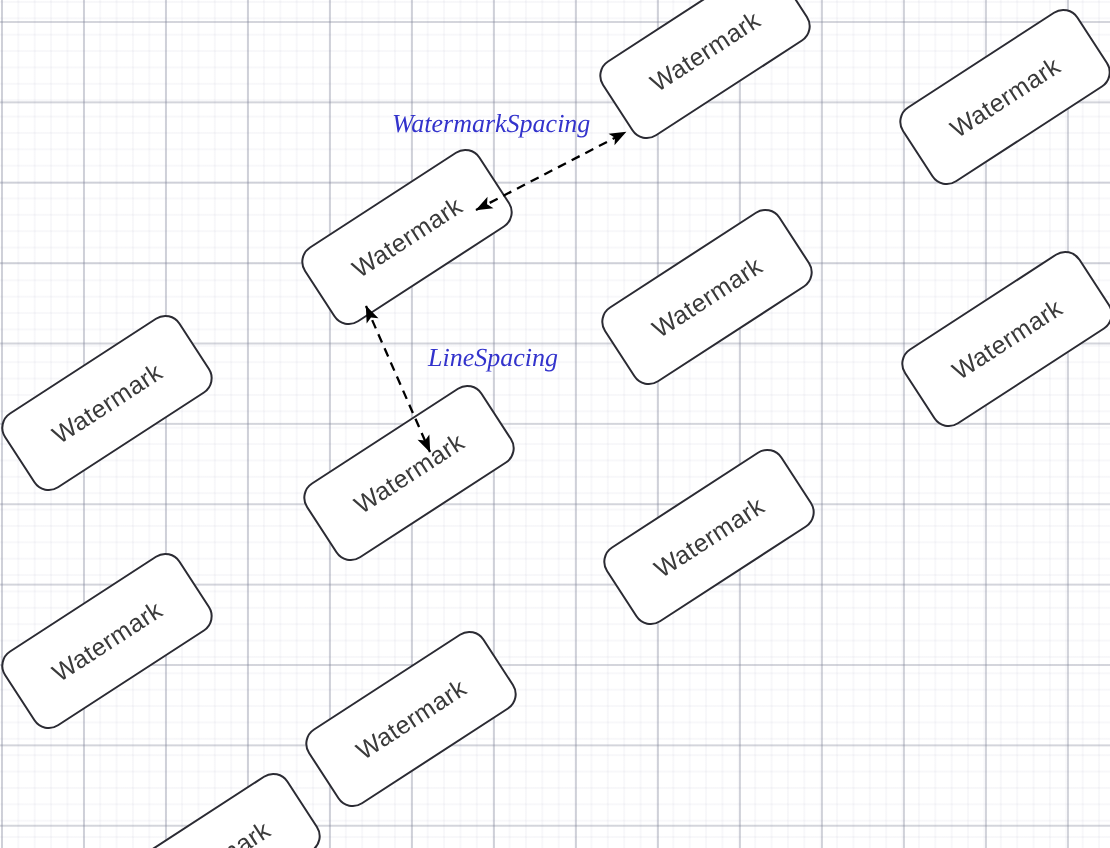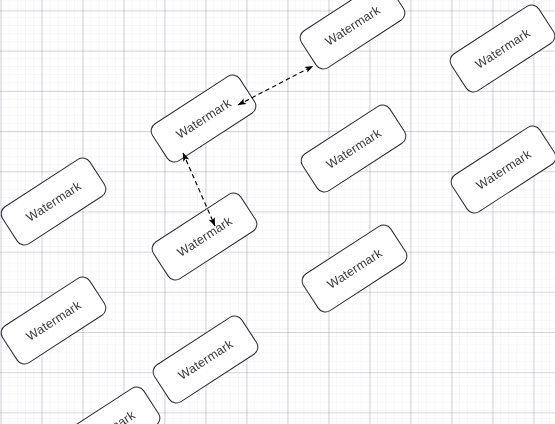--- a/index.html
+++ b/index.html
@@ -130,15 +130,17 @@
       <marker id="arrowStart" markerWidth="9" markerHeight="9" refX="1.6" refY="3.2" orient="auto" markerUnits="strokeWidth">
         <path d="M8.7,0.4 L1.4,3.2 L8.7,6.0 L7.0,3.2 Z" fill="#000000"></path>
       </marker>
     </defs>
 
     <line id="arrow-watermark-spacing" stroke="#000000" stroke-width="1.15" stroke-dasharray="4.5,3.2" marker-start="url(#arrowStart)" marker-end="url(#arrowEnd)" x1="238" y1="105" x2="313" y2="66"></line>
 
     <line id="arrow-line-spacing" stroke="#000000" stroke-width="1.15" stroke-dasharray="4.5,3.2" marker-start="url(#arrowStart)" marker-end="url(#arrowEnd)" x1="183" y1="153" x2="215" y2="226"></line>
   </svg>
 
+  <div class="ann" id="ann-watermarkspacing" style="color: rgb(51, 51, 204);">WatermarkSpacing</div>
 
+  <div class="ann" id="ann-linespacing" style="color: rgb(51, 51, 204);">LineSpacing</div>
 
 </div>
 
 </body></html>

